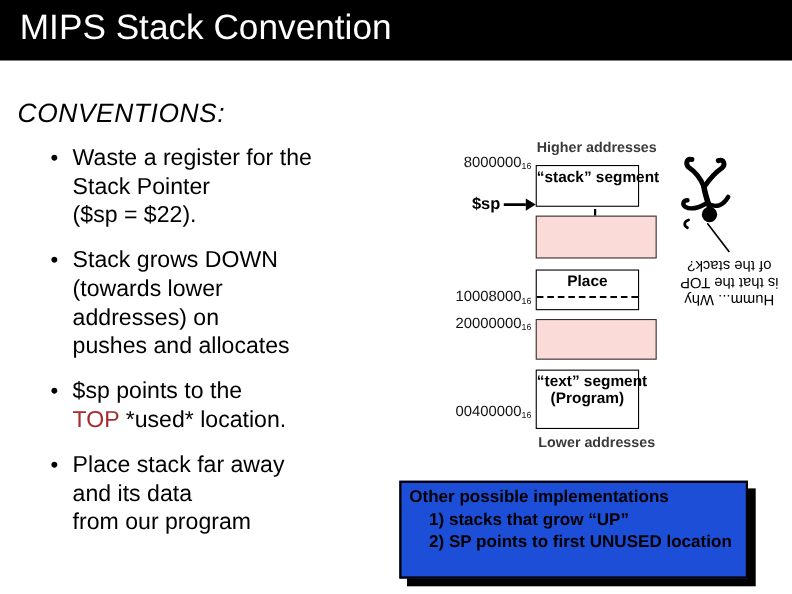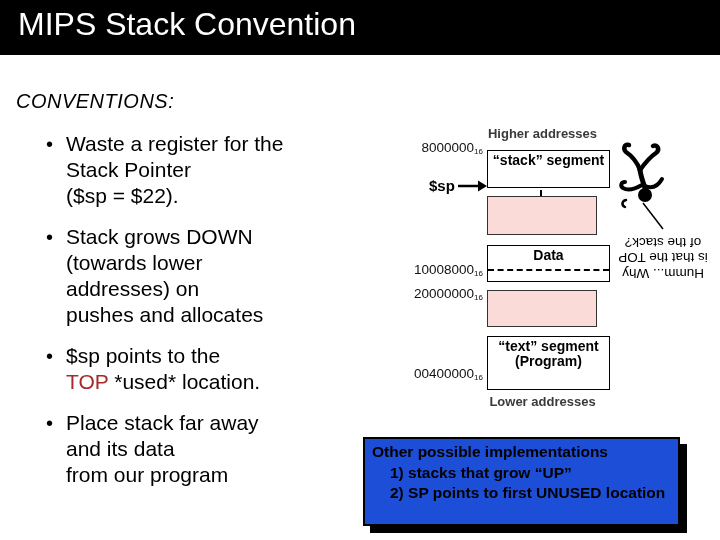--- a/index.html
+++ b/index.html
@@ -6,39 +6,39 @@
   .slide {
     position:relative; width:720px; height:540px; background:#ffffff;
     font-family:"Liberation Sans", sans-serif; overflow:hidden; color:#000;padding-left:14px;
   }
 
   
   .title-bar { position:absolute; left:0; top:0; width:720px; height:55px; background:#000000; }
   .title-text { position:absolute; left:18px; top:6px; font-size:32px; color:#ffffff; white-space:nowrap; }
 
   
-  .heading { position:absolute; left:16px; top:90px; font-size:20px; font-style:italic; letter-spacing:0.5px; }
+  .heading { position:absolute; left:16px; top:90px; font-size:24px; font-style:italic; letter-spacing:0.5px; }
   .bullets { position:absolute; left:46px; top:131px; width:305px; }
   .bullet { display:flex; margin-bottom:15px; }
   .bullet .dot { width:20px; font-size:20px; line-height:26px; flex:0 0 20px; }
   .bullet .bl { font-size:21px; line-height:26px; }
   .red { color:#A52A2A; }
 
   
   .dlabel { position:absolute; font-size:13px; color:#3a3a3a; width:111px; text-align:center;font-weight:bold; }
   .hi-label { left:487px; top:126px; }
   .lo-label { left:487px; top:394px; }
   .addr { position:absolute; width:80px; text-align:right; font-size:13.5px; color:#111; white-space:nowrap; }
   .addr sub { font-size:8px; vertical-align:-2px; }
   .addr-1 { left:403px; top:140px; }
   .addr-2 { left:403px; top:262px; }
   .addr-3 { left:403px; top:286px; }
   .addr-4 { left:403px; top:366px; }
 
-  .mbox { position:absolute; left:487px; width:123px; background:#ffffff;
+  .mbox { position:absolute; left:487px; width:94px; background:#ffffff;
           border:1.5px solid #000; box-sizing:border-box; }
   .stack-box { top:150px; height:38px; }
   .data-box  { top:245px; height:37px; }
   .text-box  { top:336px; height:54px; }
   .box-label { font-weight:bold; font-size:14px; text-align:center; line-height:15px; padding-top:2px; white-space:nowrap; }
   .dashed-line { position:absolute; left:0; right:0; top:23px; border-top:2px dashed #000; }
   .reserved-strip { position:absolute; left:0; right:0; bottom:0; height:17px; background:#D2D2D2;
                     border-top:1px solid #000; font-weight:bold; font-size:11px; text-align:center; line-height:16px; }
 
   .pinkbox { position:absolute; left:487px; width:110px; background:#FBDBD8;
@@ -124,21 +124,21 @@
   <svg class="sp-arrow" width="31" height="14" viewBox="0 0 31 14">
     <line x1="1" y1="7" x2="21" y2="7" stroke="#000" stroke-width="2.5"></line>
     <polygon points="21,1.5 30,7 21,12.5" fill="#000"></polygon>
   </svg>
 
   <div class="growth-tick"></div>
 
   <div class="pinkbox pink-1"></div>
 
   <div class="mbox data-box">
-    <div class="box-label">Data</div>
+    <div class="box-label">Place</div>
     <div class="dashed-line"></div>
   </div>
 
   <div class="pinkbox pink-2"></div>
 
   <div class="mbox text-box">
     <div class="box-label">“text” segment</div>
     <div class="box-label" style="padding-top:0;">(Program)</div>
   </div>
 

